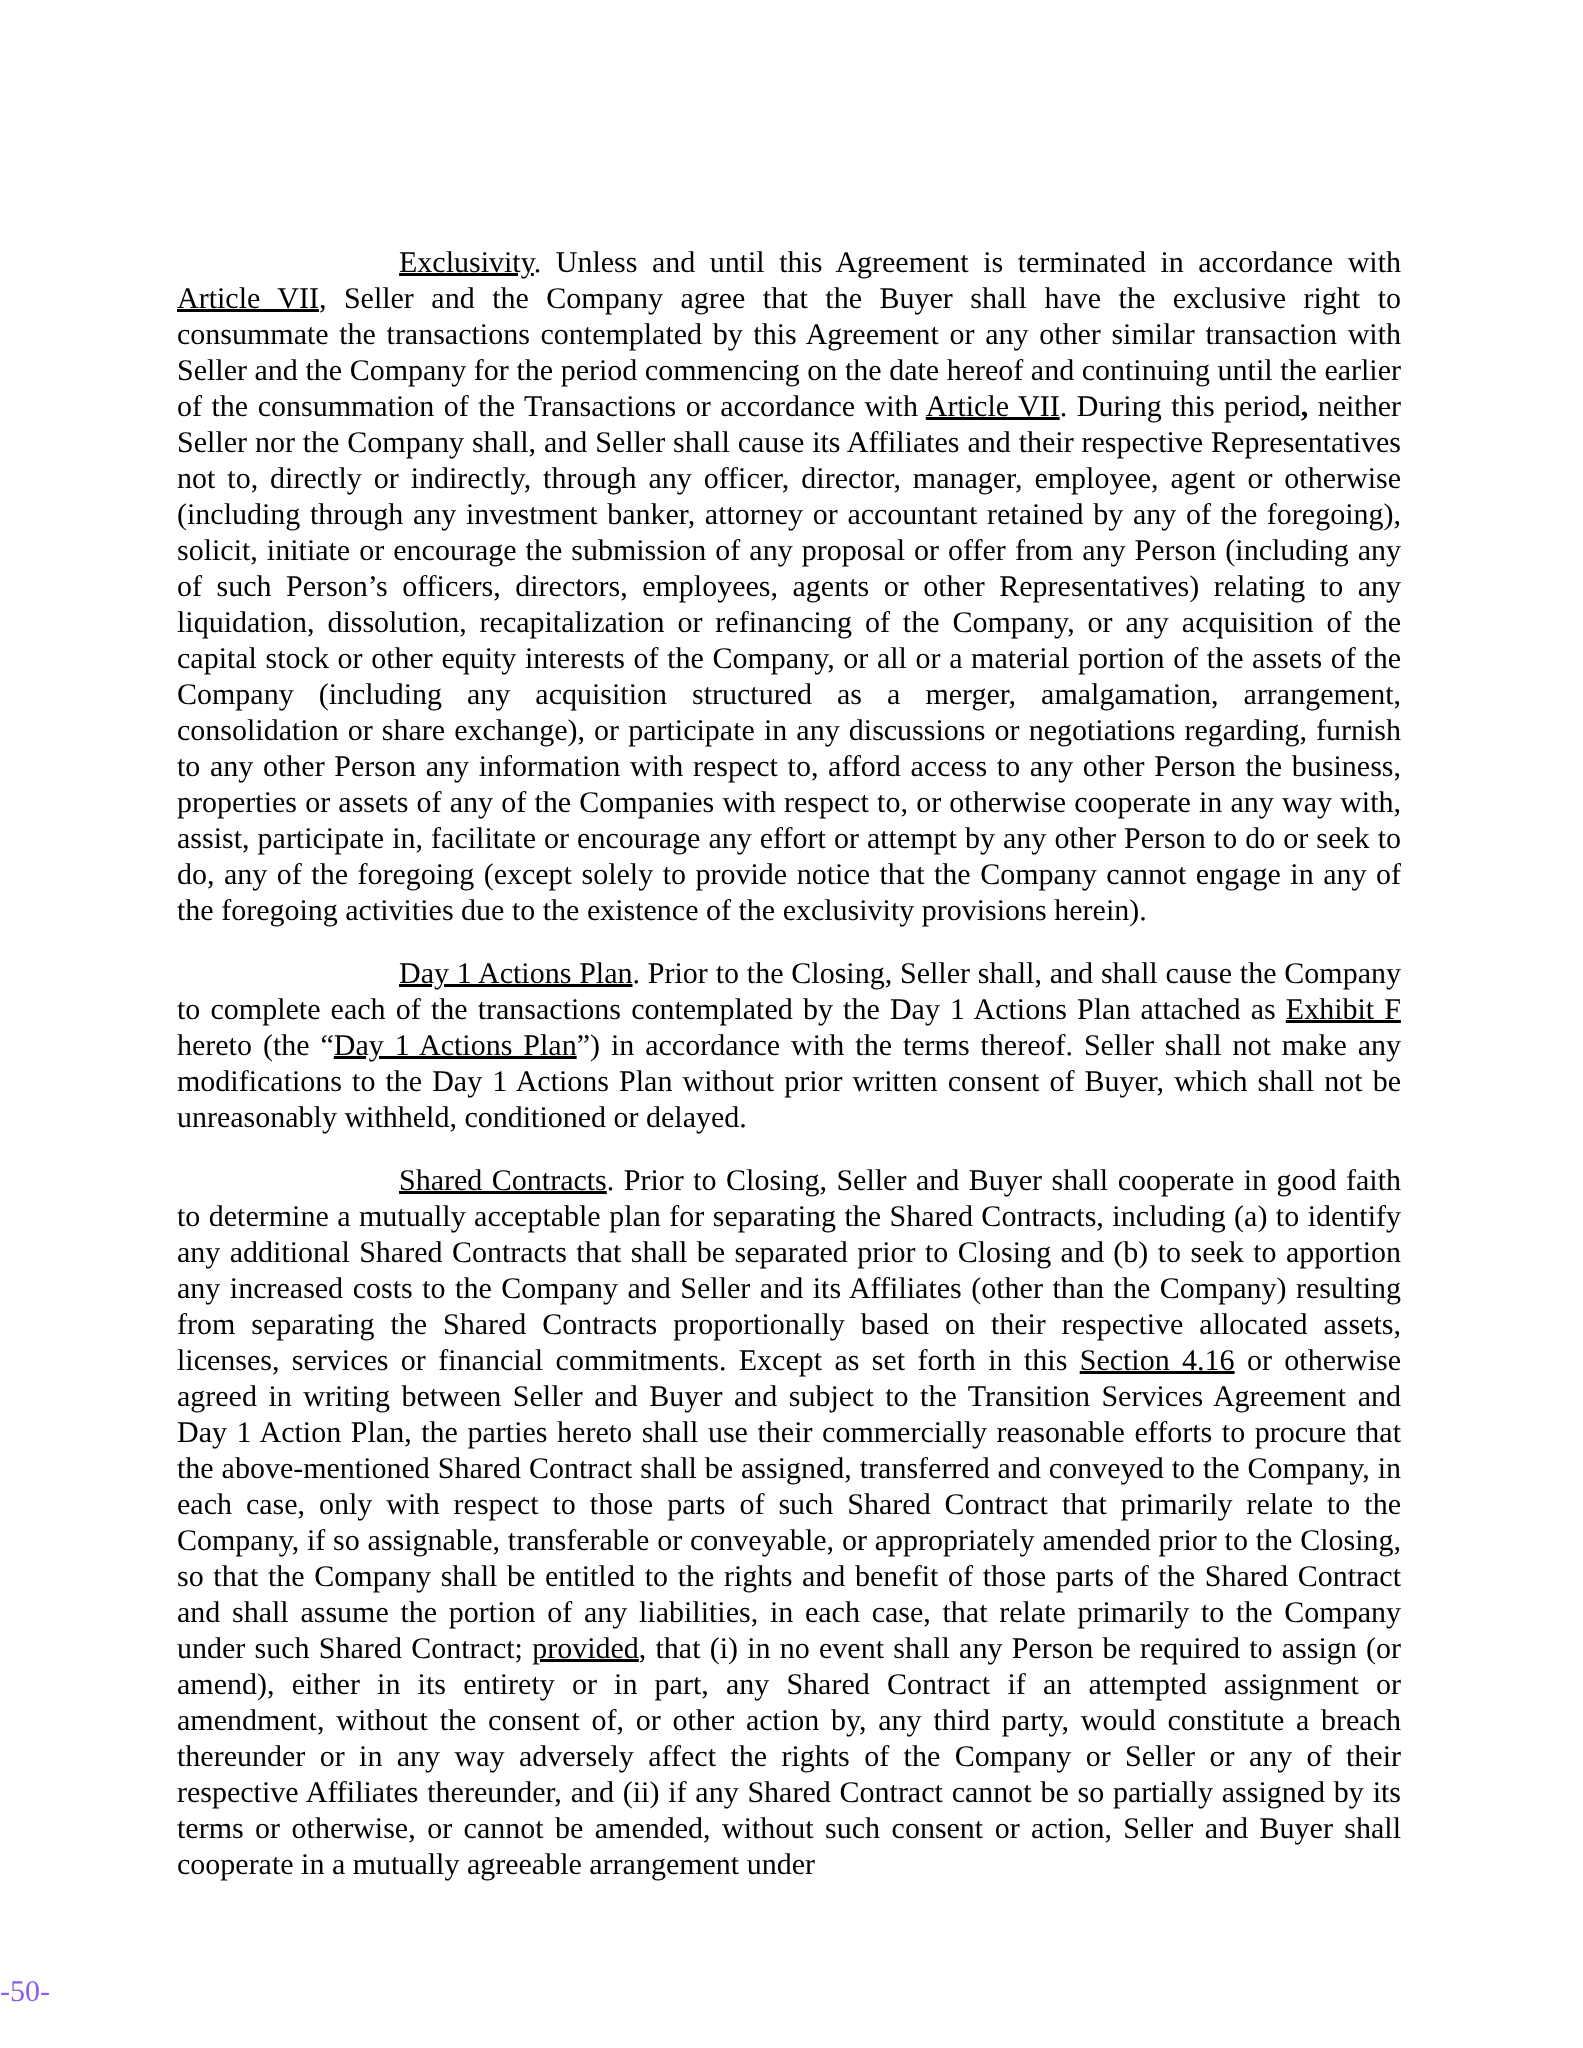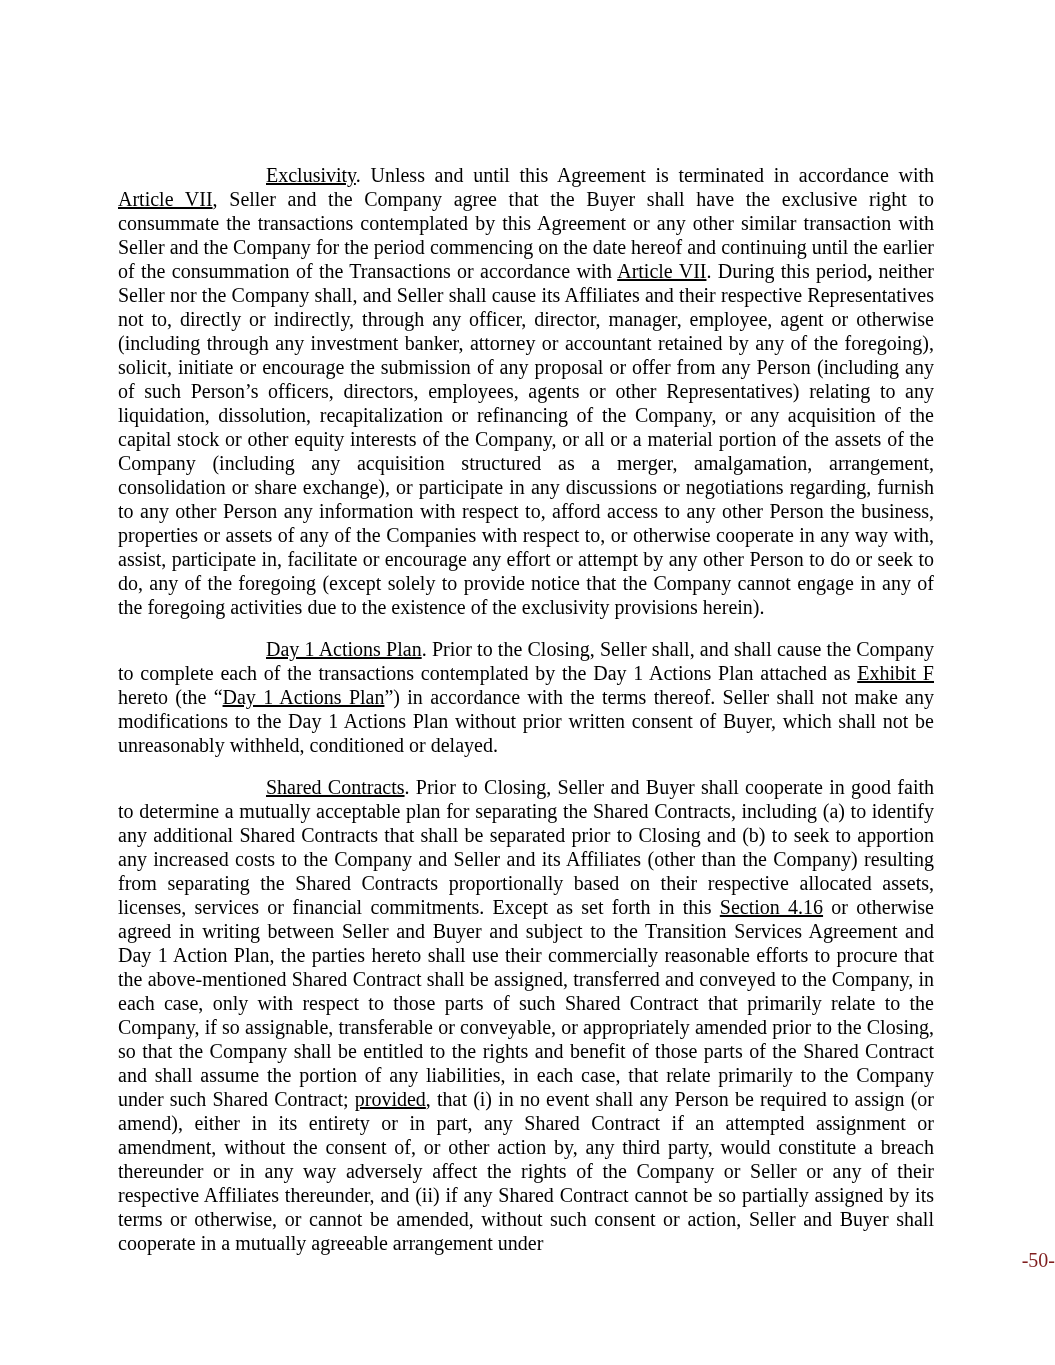--- a/index.html
+++ b/index.html
@@ -27,27 +27,27 @@
     font-size: 20px;
     line-height: 24px;
     text-align: justify;
     text-indent: 148px;
     margin: 0 0 18px 0;
   }
   .seg-u { text-decoration: underline; }
   .seg-b { font-weight: bold; }
   .footer {
     position: absolute;
-    top: 1206px;
+    top: 1274px;
     left: 0;
     width: 100%;
-    text-align: right;
+    text-align: left;
     font-size: 20px;
     font-family: "Liberation Serif", serif;
-    color: #7f1d1d;
+    color: #8b5cf6;
   }
 </style>
 </head>
 <body>
 
 <div class="page">
   <div class="content">
     <p class="para"><span class="seg-u">Exclusivity</span><span>.  Unless and until this Agreement is terminated in accordance with </span><span class="seg-u">Article VII</span><span>, Seller and the Company agree that the Buyer shall have the exclusive right to consummate the transactions contemplated by this Agreement or any other similar transaction with Seller and the Company for the period commencing on the date hereof and continuing until the earlier of the consummation of the Transactions or accordance with </span><span class="seg-u">Article VII</span><span>.  During this period</span><span class="seg-b">,</span><span> neither Seller nor the Company shall, and Seller shall cause its Affiliates and their respective Representatives not to, directly or indirectly, through any officer, director, manager, employee, agent or otherwise (including through any investment banker, attorney or accountant retained by any of the foregoing), solicit, initiate or encourage the submission of any proposal or offer from any Person (including any of such Person’s officers, directors, employees, agents or other Representatives) relating to any liquidation, dissolution, recapitalization or refinancing of the Company, or any acquisition of the capital stock or other equity interests of the Company, or all or a material portion of the assets of the Company (including any acquisition structured as a merger, amalgamation, arrangement, consolidation or share exchange), or participate in any discussions or negotiations regarding, furnish to any other Person any information with respect to, afford access to any other Person the business, properties or assets of any of the Companies with respect to, or otherwise cooperate in any way with, assist, participate in, facilitate or encourage any effort or attempt by any other Person to do or seek to do, any of the foregoing (except solely to provide notice that the Company cannot engage in any of the foregoing activities due to the existence of the exclusivity provisions herein).</span></p>
     <p class="para"><span class="seg-u">Day 1 Actions Plan</span><span>.  Prior to the Closing, Seller shall, and shall cause the Company to complete each of the transactions contemplated by the Day 1 Actions Plan attached as </span><span class="seg-u">Exhibit F</span><span> hereto (the “</span><span class="seg-u">Day 1 Actions Plan</span><span>”) in accordance with the terms thereof.  Seller shall not make any modifications to the Day 1 Actions Plan without prior written consent of Buyer, which shall not be unreasonably withheld, conditioned or delayed.</span></p>
     <p class="para"><span class="seg-u">Shared Contracts</span><span>.  Prior to Closing, Seller and Buyer shall cooperate in good faith to determine a mutually acceptable plan for separating the Shared Contracts, including (a) to identify any additional Shared Contracts that shall be separated prior to Closing and (b) to seek to apportion any increased costs to the Company and Seller and its Affiliates (other than the Company) resulting from separating the Shared Contracts proportionally based on their respective allocated assets, licenses, services or financial commitments. Except as set forth in this </span><span class="seg-u">Section 4.16</span><span> or otherwise agreed in writing between Seller and Buyer and subject to the Transition Services Agreement and Day 1 Action Plan, the parties hereto shall use their commercially reasonable efforts to procure that the above-mentioned Shared Contract shall be assigned, transferred and conveyed to the Company, in each case, only with respect to those parts of such Shared Contract that primarily relate to the Company, if so assignable, transferable or conveyable, or appropriately amended prior to the Closing, so that the Company shall be entitled to the rights and benefit of those parts of the Shared Contract and shall assume the portion of any liabilities, in each case, that relate primarily to the Company under such Shared Contract; </span><span class="seg-u">provided</span><span>, that (i) in no event shall any Person be required to assign (or amend), either in its entirety or in part, any Shared Contract if an attempted assignment or amendment, without the consent of, or other action by, any third party, would constitute a breach thereunder or in any way adversely affect the rights of the Company or Seller or any of their respective Affiliates thereunder, and (ii) if any Shared Contract cannot be so partially assigned by its terms or otherwise, or cannot be amended, without such consent or action, Seller and Buyer shall cooperate in a mutually agreeable arrangement under</span></p>

